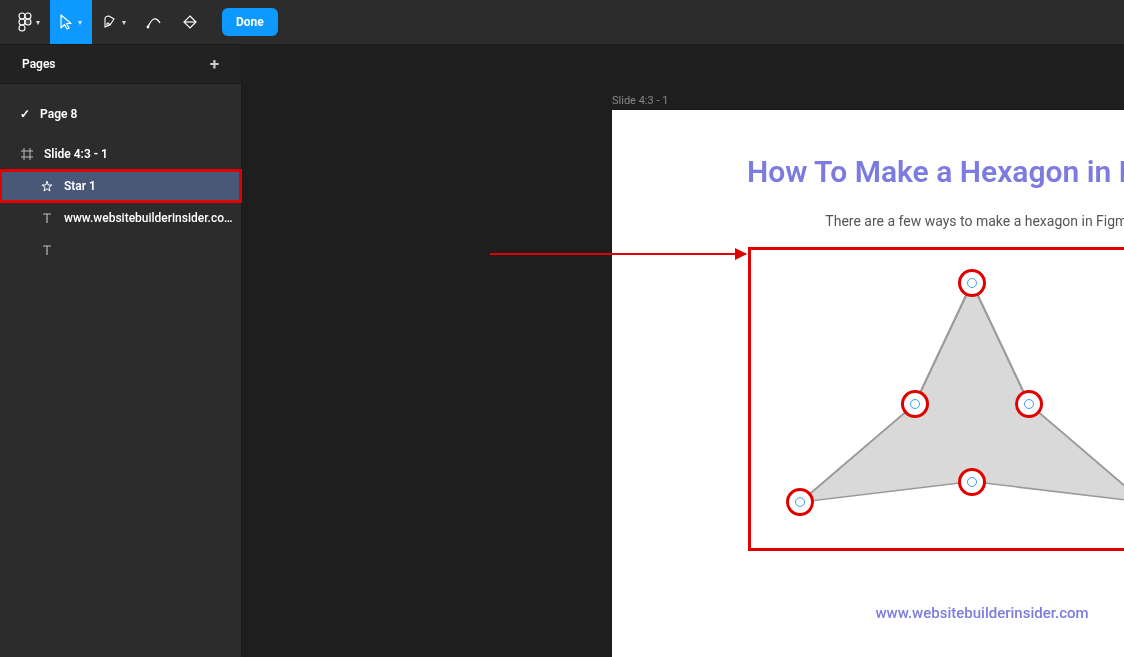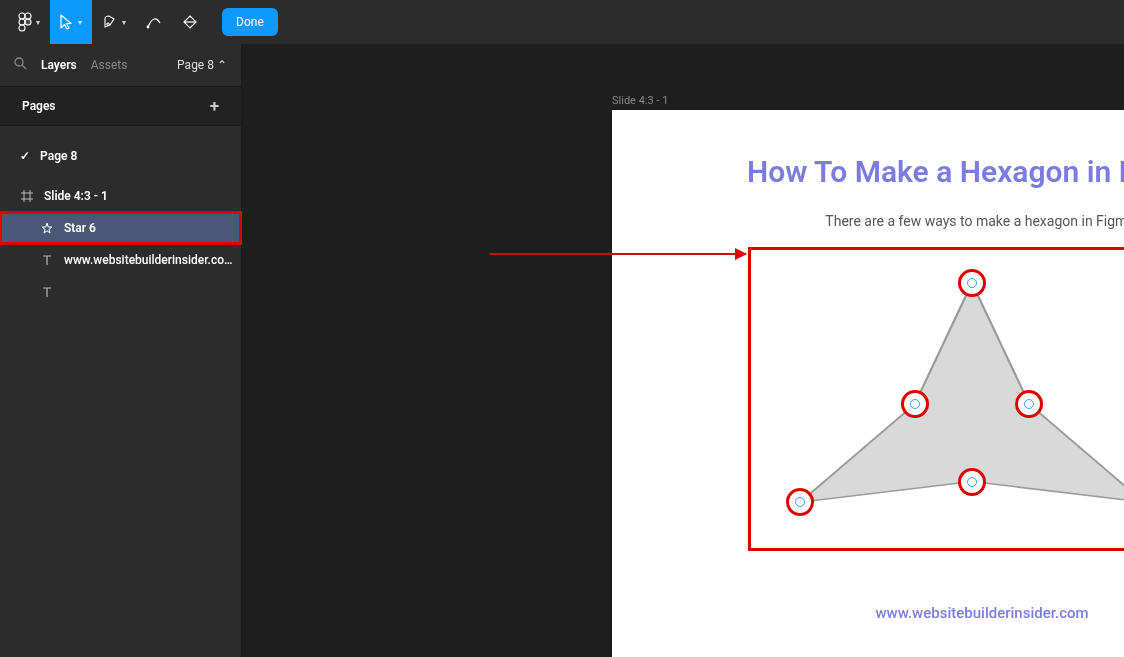--- a/index.html
+++ b/index.html
@@ -36,21 +36,21 @@
   .tool-btn svg { display: block; }
   .chev { margin-left: 4px; font-size: 8px; opacity: 0.8; }
   .done-btn {
     margin-left: 14px;
     background: #0d99ff;
     color: #fff;
     padding: 7px 14px;
     border-radius: 6px;
     font-size: 12px;
     cursor: pointer;
-    font-weight: 400;
+    font-weight: 700;
   }
 
   
   .main {
     display: flex;
     height: calc(657px - 44px);
   }
 
   
   .left-panel {
@@ -264,33 +264,20 @@
     <svg width="16" height="16" viewBox="0 0 16 16">
         <path d="M8 2 L14 8 L8 14 L2 8 Z" fill="none" stroke="#fff" stroke-width="1.2"></path>
         <path d="M2 8 L14 8" stroke="#fff" stroke-width="1.2"></path>
       </svg>
   </div>
   <div class="done-btn">Done</div>
 </div>
 
 <div class="main">
   <div class="left-panel">
-    <div class="panel-tabs">
-      <div class="tab-group">
-        <span class="search-ico">
-          <svg width="13" height="13" viewBox="0 0 13 13">
-              <circle cx="5" cy="5" r="4" fill="none" stroke="#888" stroke-width="1.3"></circle>
-              <line x1="8" y1="8" x2="12" y2="12" stroke="#888" stroke-width="1.3"></line>
-            </svg>
-        </span>
-        <span class="tab active">Layers</span>
-        <span class="tab">Assets</span>
-      </div>
-      <span class="page-selector"><span>Page 8</span> <span>⌃</span></span>
-    </div>
 
     <div class="pages-header">
       <span>Pages</span>
       <span class="plus-btn">+</span>
     </div>
 
     <div class="page-row">
       <span class="check">✓</span>
       <span>Page 8</span>
     </div>
@@ -303,21 +290,21 @@
             </svg>
         </span>
         <span class="label">Slide 4:3 - 1</span>
       </div>
       <div class="layer-row indent-1 selected highlight-box">
         <span class="layer-ico">
           <svg width="12" height="12" viewBox="0 0 12 12">
               <path d="M6 1 L7.2 5 L11 5 L8 7.4 L9 11 L6 8.8 L3 11 L4 7.4 L1 5 L4.8 5 Z" fill="none" stroke="#fff" stroke-width="1"></path>
             </svg>
         </span>
-        <span class="label">Star 6</span>
+        <span class="label">Star 1</span>
       </div>
       <div class="layer-row indent-1">
         <span class="layer-ico">
           <svg width="10" height="11" viewBox="0 0 10 11">
               <path d="M1 1 H9 M5 1 V10" stroke="#bbb" stroke-width="1.2"></path>
             </svg>
         </span>
         <span class="label">www.websitebuilderinsider.com</span>
       </div>
       <div class="layer-row indent-1">

